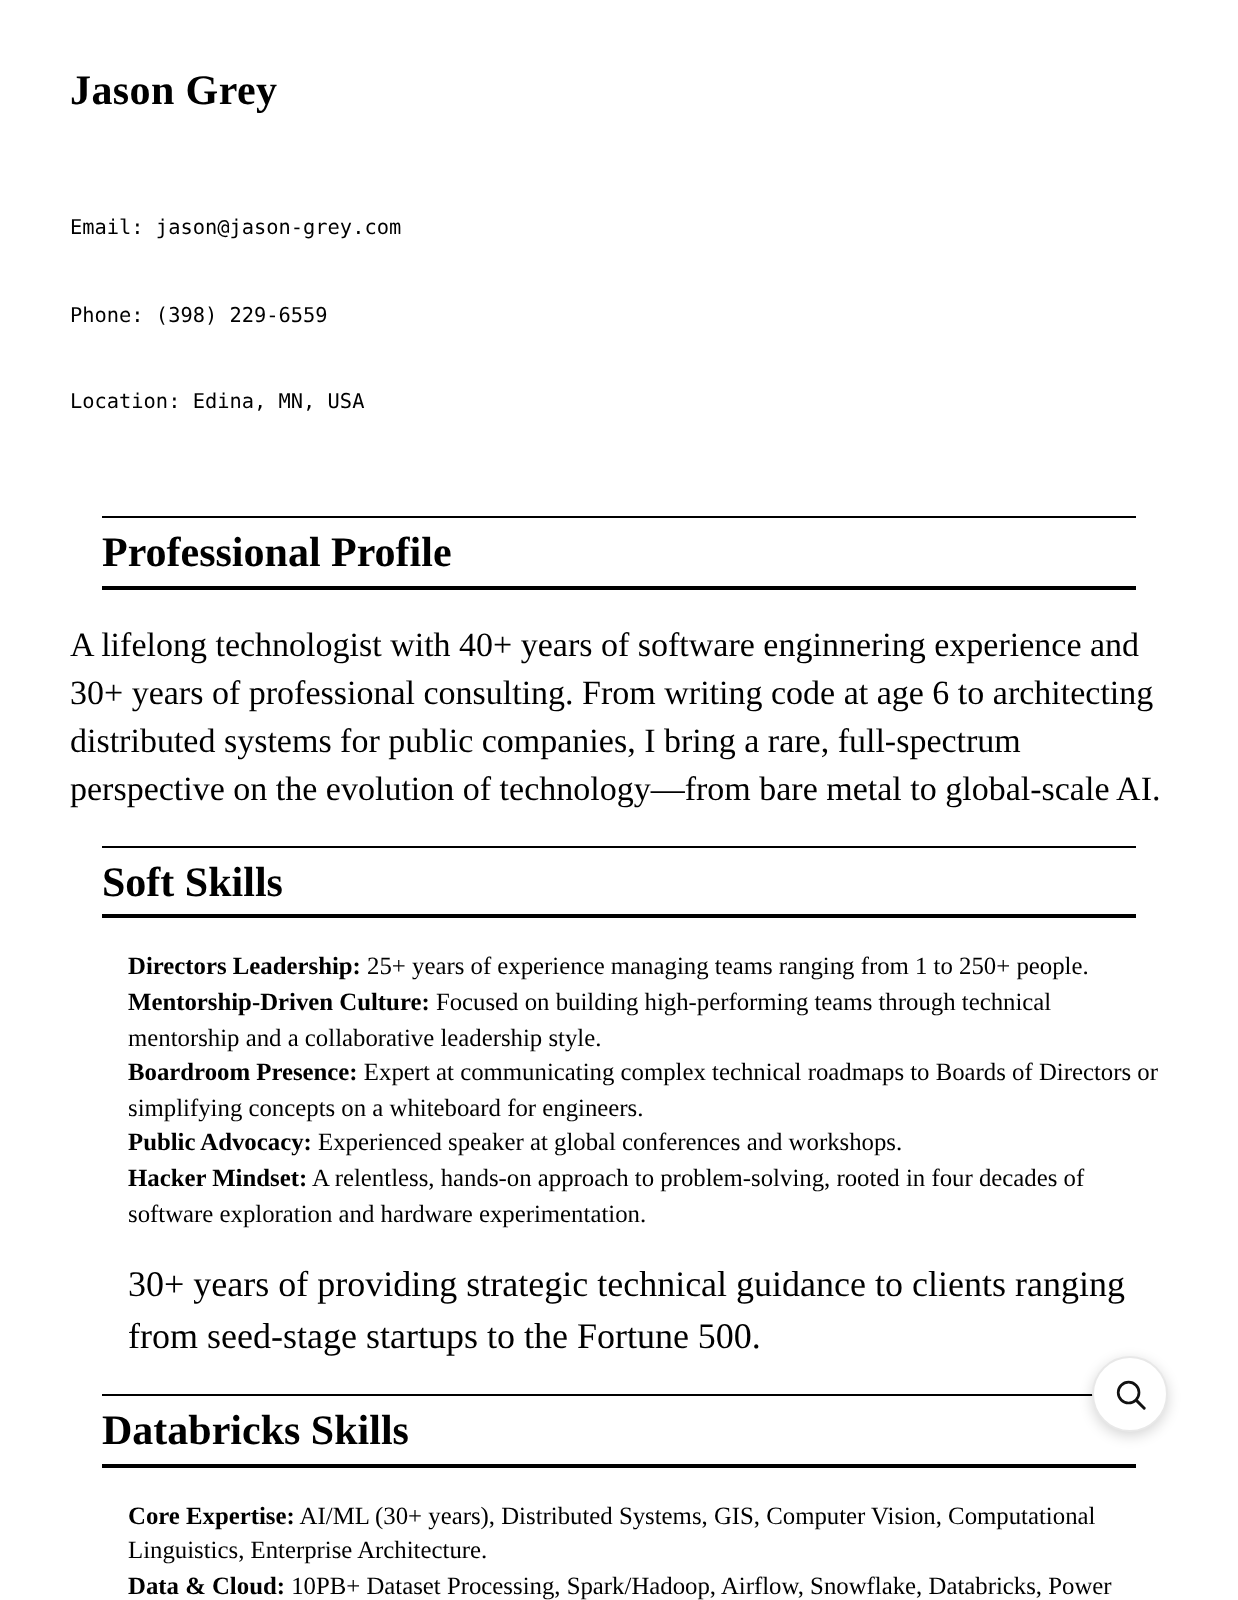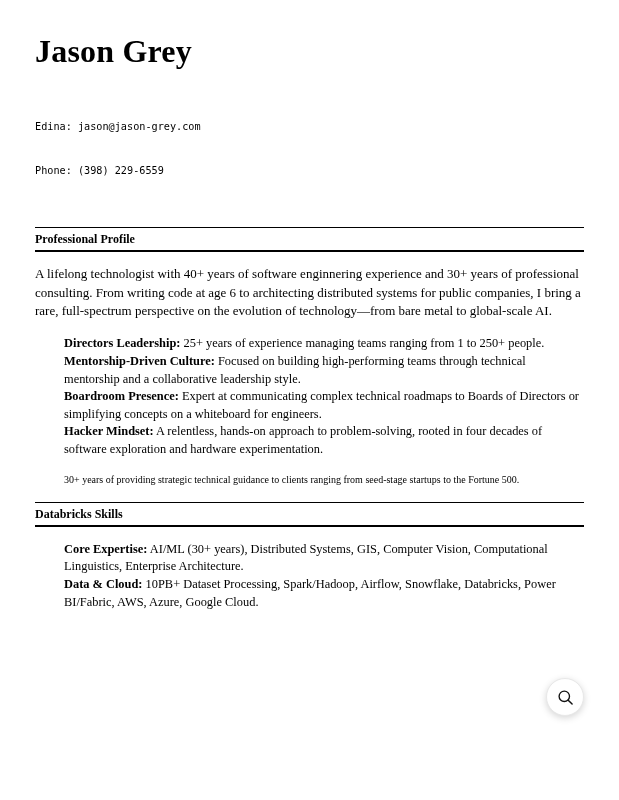--- a/index.html
+++ b/index.html
@@ -19,67 +19,67 @@
 
   .page {
     padding: 34px 35px 0 35px;
     box-sizing: border-box;
     width: 619px;
   }
 
   
   .name {
     font-family: "Liberation Serif", "DejaVu Serif", serif;
-    font-size: 32px;
+    font-size: 21px;
     font-weight: bold;
     letter-spacing: 0.2px;
     margin: 0 0 22px 0;
     line-height: 1.1;
   }
   .contact {
     font-family: "DejaVu Sans Mono", "Liberation Mono", monospace;
     font-size: 10.2px;
     line-height: 1.42;
     margin: 0 0 20px 0;
     white-space: pre;
   }
   .contact div { white-space: pre; }
 
   
   .section-head {
-    font-size: 12px;
+    font-size: 21px;
     font-weight: bold;
-    margin: 0;
+    margin: 16px;
     padding: 4px 0 3px 0;
     border-top: 1px solid #000;
     border-bottom: 2px solid #000;
     line-height: 1.25;
   }
 
   
   .para {
-    font-size: 13px;
+    font-size: 17px;
     line-height: 1.42;
     margin: 13px 0 0 0;
     text-align: left;
   }
 
   .skill-list {
     margin: 14px 0 0 0;
     padding: 0 0 0 29px;
   }
   .skill-item {
     font-size: 12.4px;
     line-height: 1.42;
     margin: 0;
   }
   .skill-item b { font-weight: bold; }
 
   .note {
-    font-size: 10px;
+    font-size: 18px;
     line-height: 1.42;
     margin: 14px 0 0 29px;
   }
 
   .section-block { margin-bottom: 15px; }
   .section-block.tight { margin-bottom: 14px; }
 
   
   .fab {
     position: absolute;
@@ -100,34 +100,37 @@
   .fab svg { display: block; }
 </style>
 </head>
 <body>
 
 <div class="page">
 
   <h1 class="name">Jason Grey</h1>
 
   <div class="contact">
-    <div>Edina: jason@jason-grey.com</div>
+    <div>Email: jason@jason-grey.com</div>
     <div>Phone: (398) 229-6559</div>
+    <div>Location: Edina, MN, USA</div>
   </div>
 
   <div class="section-block">
     <h2 class="section-head">Professional Profile</h2>
     <p class="para">A lifelong technologist with 40+ years of software enginnering experience and 30+ years of professional consulting. From writing code at age 6 to architecting distributed systems for public companies, I bring a rare, full-spectrum perspective on the evolution of technology—from bare metal to global-scale AI.</p>
   </div>
 
   <div class="section-block">
+    <h2 class="section-head">Soft Skills</h2>
     <div class="skill-list">
       <p class="skill-item"><b>Directors Leadership:</b><span> 25+ years of experience managing teams ranging from 1 to 250+ people.</span></p>
       <p class="skill-item"><b>Mentorship-Driven Culture:</b><span> Focused on building high-performing teams through technical mentorship and a collaborative leadership style.</span></p>
       <p class="skill-item"><b>Boardroom Presence:</b><span> Expert at communicating complex technical roadmaps to Boards of Directors or simplifying concepts on a whiteboard for engineers.</span></p>
+      <p class="skill-item"><b>Public Advocacy:</b><span> Experienced speaker at global conferences and workshops.</span></p>
       <p class="skill-item"><b>Hacker Mindset:</b><span> A relentless, hands-on approach to problem-solving, rooted in four decades of software exploration and hardware experimentation.</span></p>
     </div>
     <p class="note">30+ years of providing strategic technical guidance to clients ranging from seed-stage startups to the Fortune 500.</p>
   </div>
 
   <div class="section-block tight">
     <h2 class="section-head">Databricks Skills</h2>
     <div class="skill-list">
       <p class="skill-item"><b>Core Expertise:</b><span> AI/ML (30+ years), Distributed Systems, GIS, Computer Vision, Computational Linguistics, Enterprise Architecture.</span></p>
       <p class="skill-item"><b>Data &amp; Cloud:</b><span> 10PB+ Dataset Processing, Spark/Hadoop, Airflow, Snowflake, Databricks, Power BI/Fabric, AWS, Azure, Google Cloud.</span></p>

